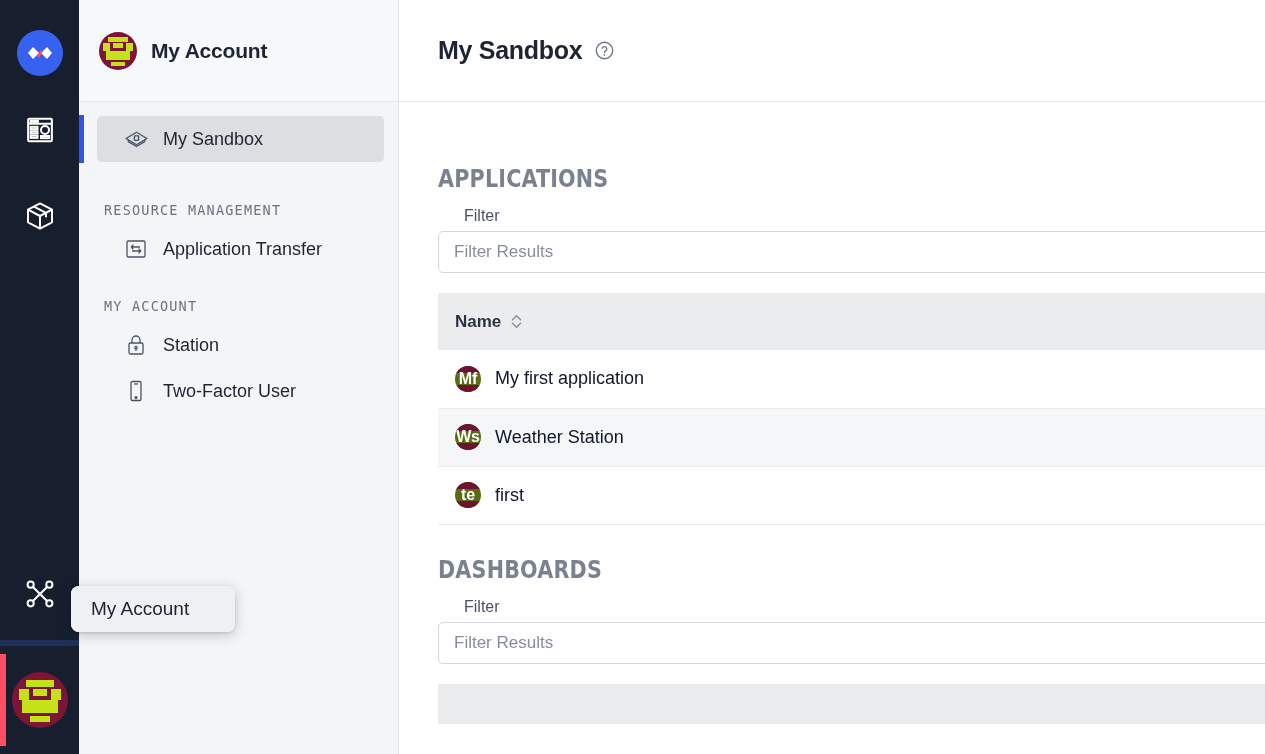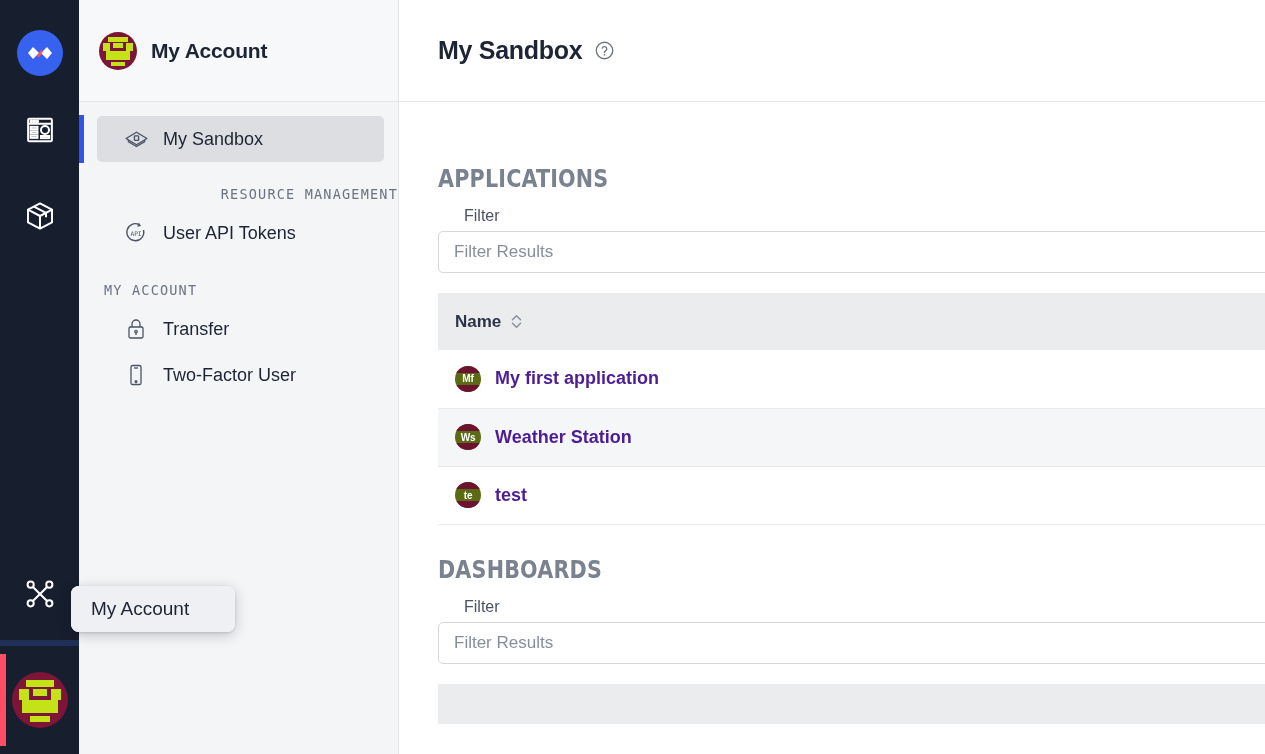--- a/index.html
+++ b/index.html
@@ -131,21 +131,21 @@
   }
   .nav-section {
     font-family: "DejaVu Sans Mono", monospace;
     font-size: 13.5px;
     letter-spacing: 1.2px;
     color: #6b7280;
     padding: 0 0 0 25px;
     margin-top: 26px;
     margin-bottom: 8px;
   }
-  .nav-section.first { margin-top: 24px; text-align: right; }
+  .nav-section.first { margin-top: 40px; }
 
   
   .popup {
     position: absolute;
     left: 71px;
     top: 586px;
     width: 164px;
     background: #ffffff;
     border-radius: 8px;
     box-shadow: 0 3px 14px rgba(16,22,38,0.22), 0 1px 3px rgba(16,22,38,0.14);
@@ -242,44 +242,43 @@
   .table tbody tr { height: 58px; }
   .table tbody tr.odd { background: #ffffff; }
   .table tbody tr.even { background: #f5f6f8; }
   .table tbody td {
     border-bottom: 1px solid #e8eaec;
     padding-left: 17px;
     vertical-align: middle;
   }
   .cell-row { display: flex; align-items: center; }
   .row-link {
-    color: #4c1d95;
+    color: #0f172a;
     font-size: 18px;
     text-decoration: none;
     margin-left: 14px;
-    font-weight: bold;
   }
   .mini-avatar {
     width: 26px; height: 26px;
     border-radius: 50%;
     background: #5b6b14;
     position: relative;
     overflow: hidden;
     flex: none;
     display: flex; align-items: center; justify-content: center;
   }
   .mini-avatar .bar-top, .mini-avatar .bar-bot {
     position: absolute; left: 0; right: 0; height: 7px; background: #6d1331;
   }
   .mini-avatar .bar-top { top: 0; }
   .mini-avatar .bar-bot { bottom: 0; }
   .mini-avatar .initials {
     position: relative;
     z-index: 2;
-    font-size: 10px;
+    font-size: 16px;
     font-weight: bold;
     color: #ffffff;
     font-family: "Liberation Sans", sans-serif;
     letter-spacing: -0.2px;
   }
   .dash-table-stub {
     width: 900px;
     height: 40px;
     background: #ebecee;
     margin-top: 20px;
@@ -374,45 +373,45 @@
             <path d="M12 5 L22 11 L12 17 L2 11 Z"></path>
             <path d="M4.2 12.3 L4.2 14 L12 18.7 L19.8 14 L19.8 12.3"></path>
             <rect x="10" y="8.5" width="4" height="4.4" rx="0.6"></rect>
           </svg>
         </span>
         <span>My Sandbox</span>
       </div>
 
       <div class="nav-section first">RESOURCE MANAGEMENT</div>
 
-
       <div class="nav-item">
         <span class="ico">
           <svg width="24" height="24" viewBox="0 0 24 24" fill="none" stroke="#4a5264" stroke-width="1.3">
-            <path d="M19.5 9 A8.5 8.5 0 1 1 15 3.6"></path>
-            <path d="M14.5 2.4 L16 4.6 L13.4 5.2"></path>
-            <text x="12" y="14.6" font-size="6.2" fill="#4a5264" stroke="none" text-anchor="middle" font-family="DejaVu Sans Mono, monospace">API</text>
+            <rect x="3" y="4" width="18" height="16" rx="1.2"></rect>
+            <path d="M7 10 H16 M7 10 L9.5 7.6 M7 10 L9.5 12.4"></path>
+            <path d="M17 14 H8 M17 14 L14.5 11.6 M17 14 L14.5 16.4"></path>
           </svg>
         </span>
-        <span>User API Tokens</span>
-      </div>
+        <span>Application Transfer</span>
+      </div>
+
 
       <div class="nav-section">MY ACCOUNT</div>
 
 
       <div class="nav-item">
         <span class="ico">
           <svg width="24" height="24" viewBox="0 0 24 24" fill="none" stroke="#4a5264" stroke-width="1.3">
             <rect x="5" y="10" width="14" height="11" rx="1.4"></rect>
             <path d="M8 10 V7 a4 4 0 0 1 8 0 v3"></path>
             <circle cx="12" cy="14.6" r="1.2"></circle>
             <path d="M12 15.8 V18"></path>
           </svg>
         </span>
-        <span>Transfer</span>
+        <span>Station</span>
       </div>
 
       <div class="nav-item">
         <span class="ico">
           <svg width="24" height="24" viewBox="0 0 24 24" fill="none" stroke="#4a5264" stroke-width="1.3">
             <rect x="7" y="2.5" width="10" height="19" rx="1.6"></rect>
             <line x1="10" y1="5" x2="14" y2="5"></line>
             <circle cx="12" cy="18.6" r="0.9"></circle>
           </svg>
         </span>
@@ -489,21 +488,21 @@
             </td>
           </tr>
           <tr class="odd">
             <td>
               <span class="cell-row">
                 <span class="mini-avatar">
                   <span class="bar-top"></span>
                     <span class="bar-bot"></span>
                   <span class="initials">te</span>
                 </span>
-                <a class="row-link" href="#">test</a>
+                <a class="row-link" href="#">first</a>
               </span>
             </td>
           </tr>
         </tbody>
       </table>
 
       <div class="sec-gap"></div>
 
       
       <div class="section-title">DASHBOARDS</div>

